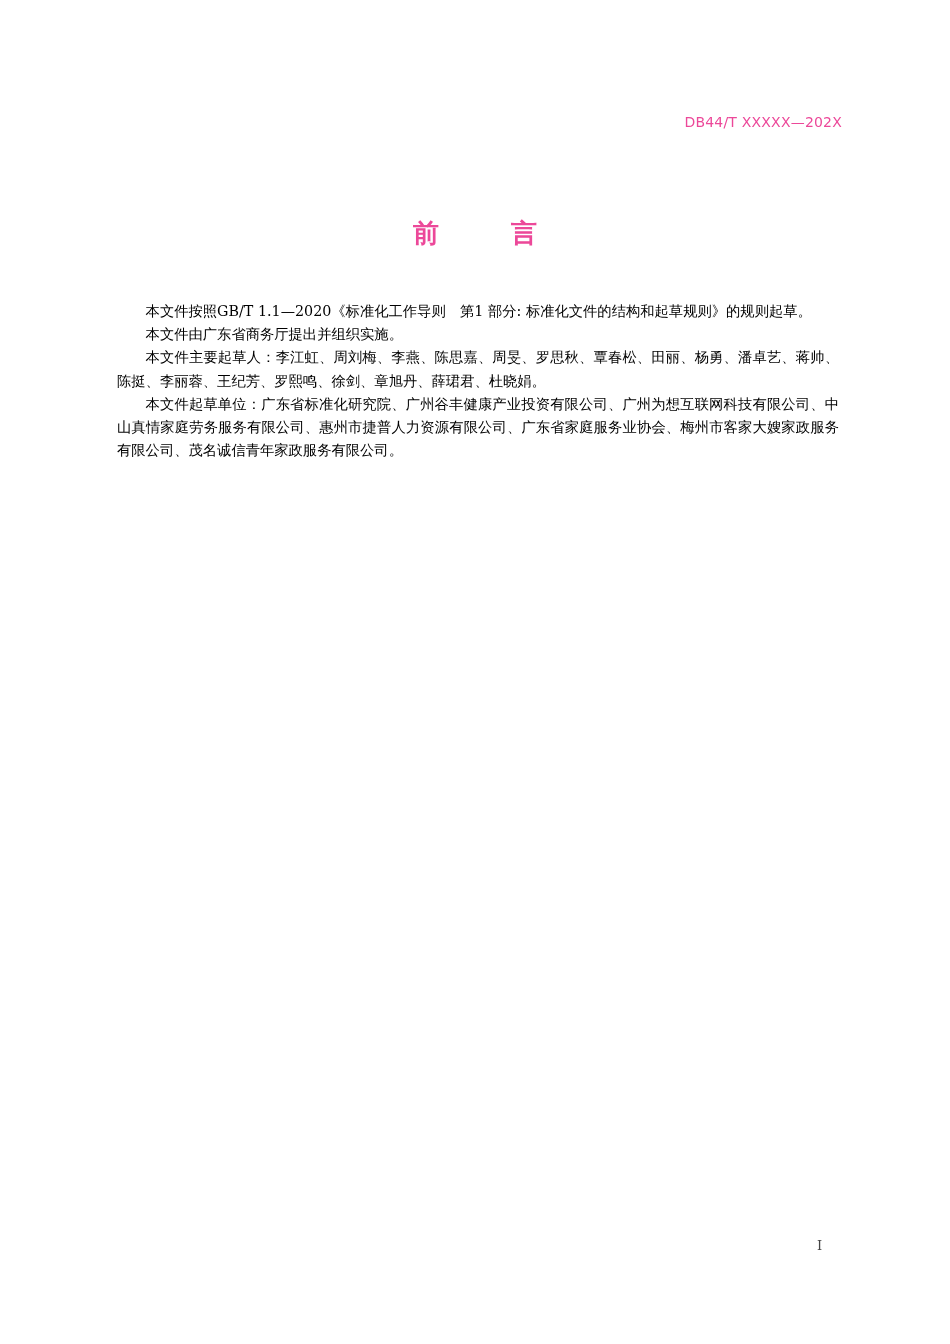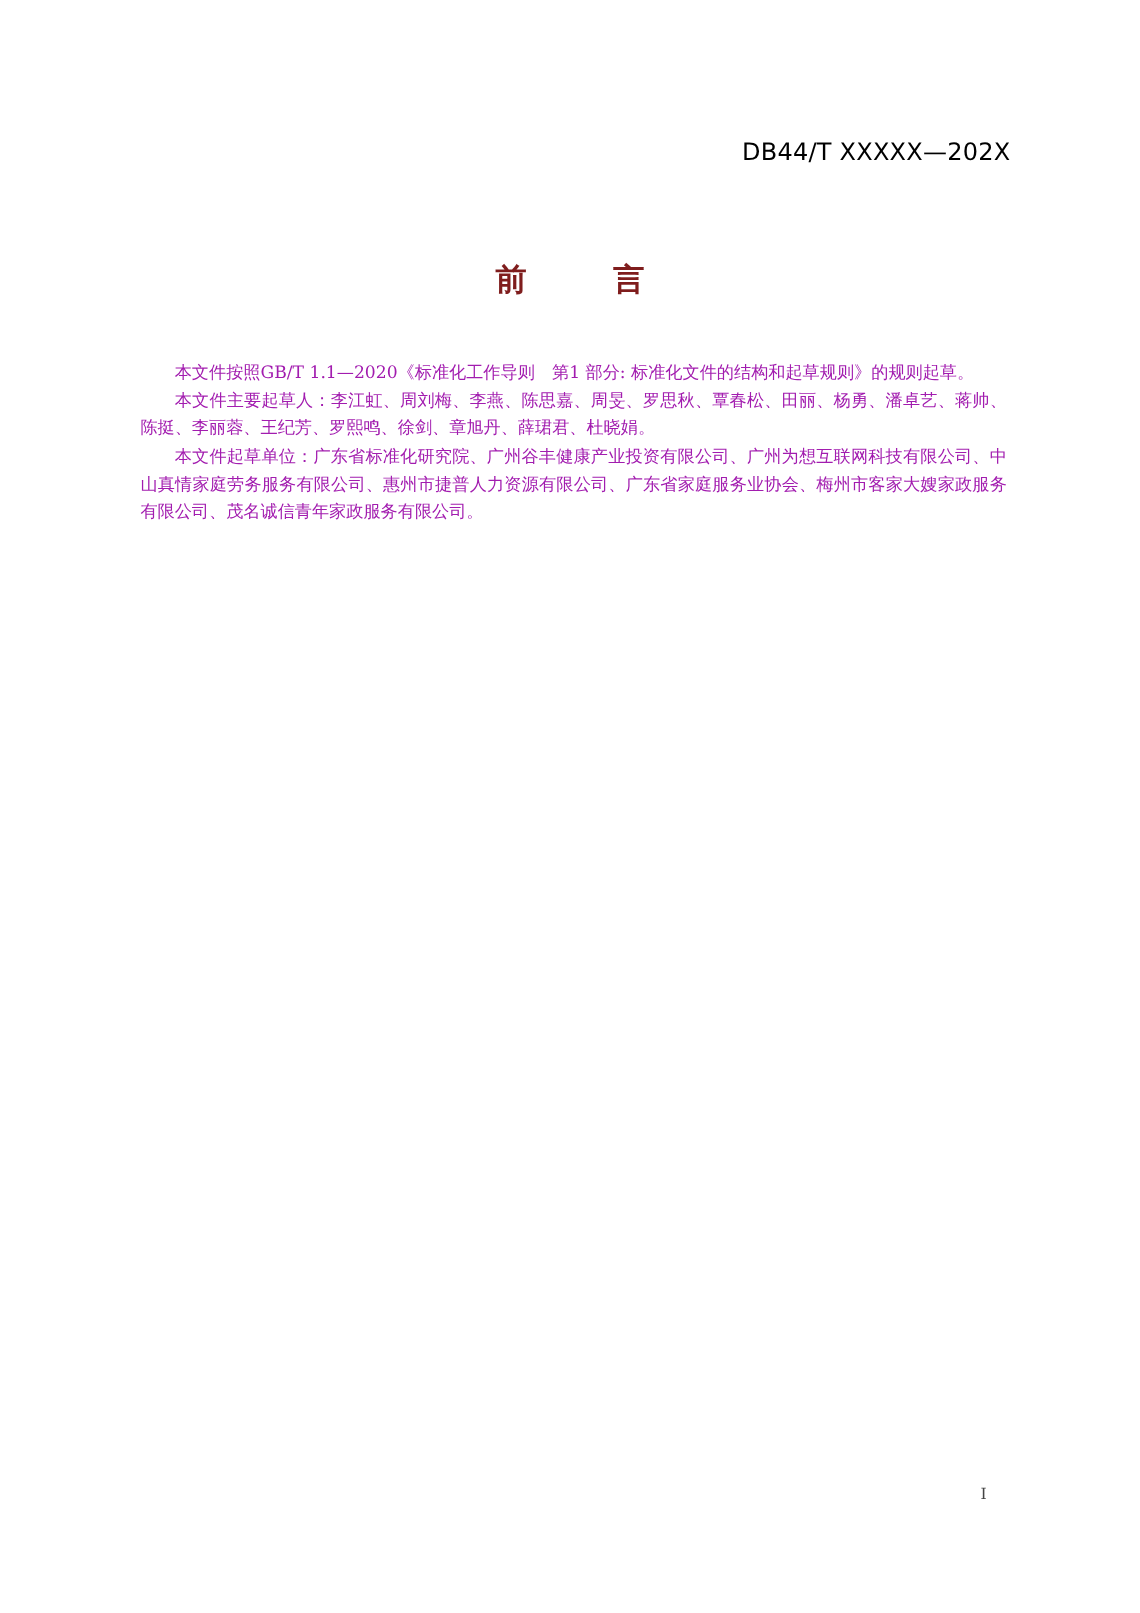--- a/index.html
+++ b/index.html
@@ -12,47 +12,47 @@
       height: 1344px;
       position: relative;
       overflow: hidden;
       color: #000000;
     }
     .doc-code {
       position: absolute;
       top: 114px;
       right: 108px;
       font-family: "DejaVu Sans", sans-serif;
-      font-size: 20px;
+      font-size: 14px;
       letter-spacing: 0.2px;
-      color: #000000;
+      color: #ec4899;
       white-space: nowrap;
     }
     .title {
       position: absolute;
       top: 216px;
       left: 0;
       width: 950px;
       text-align: center;
       font-family: "DejaVu Sans", sans-serif;
       font-size: 26px;
       font-weight: bold;
-      color: #7f1d1d;
+      color: #ec4899;
     }
     .title span { display: inline-block; }
     .title .gap { width: 72px; }
     .body {
       position: absolute;
       top: 300px;
       left: 117px;
       width: 722px;
       font-family: "DejaVu Serif", serif;
       font-size: 14.3px;
       line-height: 23.2px;
-      color: #a21caf;
+      color: #000000;
     }
     .body p {
       margin: 0;
       text-indent: 2em;
       text-align: justify;
       text-align-last: left;
     }
     .page-num {
       position: absolute;
       top: 1238px;
@@ -66,17 +66,18 @@
 <body>
 
 <div class="doc-code">DB44/T XXXXX—202X</div>
 
 <div class="title">
   <span>前</span><span class="gap"></span><span>言</span>
 </div>
 
 <div class="body">
   <p>本文件按照GB/T 1.1—2020《标准化工作导则　第1 部分: 标准化文件的结构和起草规则》的规则起草。</p>
+  <p>本文件由广东省商务厅提出并组织实施。</p>
   <p>本文件主要起草人：李江虹、周刘梅、李燕、陈思嘉、周旻、罗思秋、覃春松、田丽、杨勇、潘卓艺、蒋帅、陈挺、李丽蓉、王纪芳、罗熙鸣、徐剑、章旭丹、薛珺君、杜晓娟。</p>
   <p>本文件起草单位：广东省标准化研究院、广州谷丰健康产业投资有限公司、广州为想互联网科技有限公司、中山真情家庭劳务服务有限公司、惠州市捷普人力资源有限公司、广东省家庭服务业协会、梅州市客家大嫂家政服务有限公司、茂名诚信青年家政服务有限公司。</p>
 </div>
 
 <div class="page-num">I</div>
 
 </body></html>

